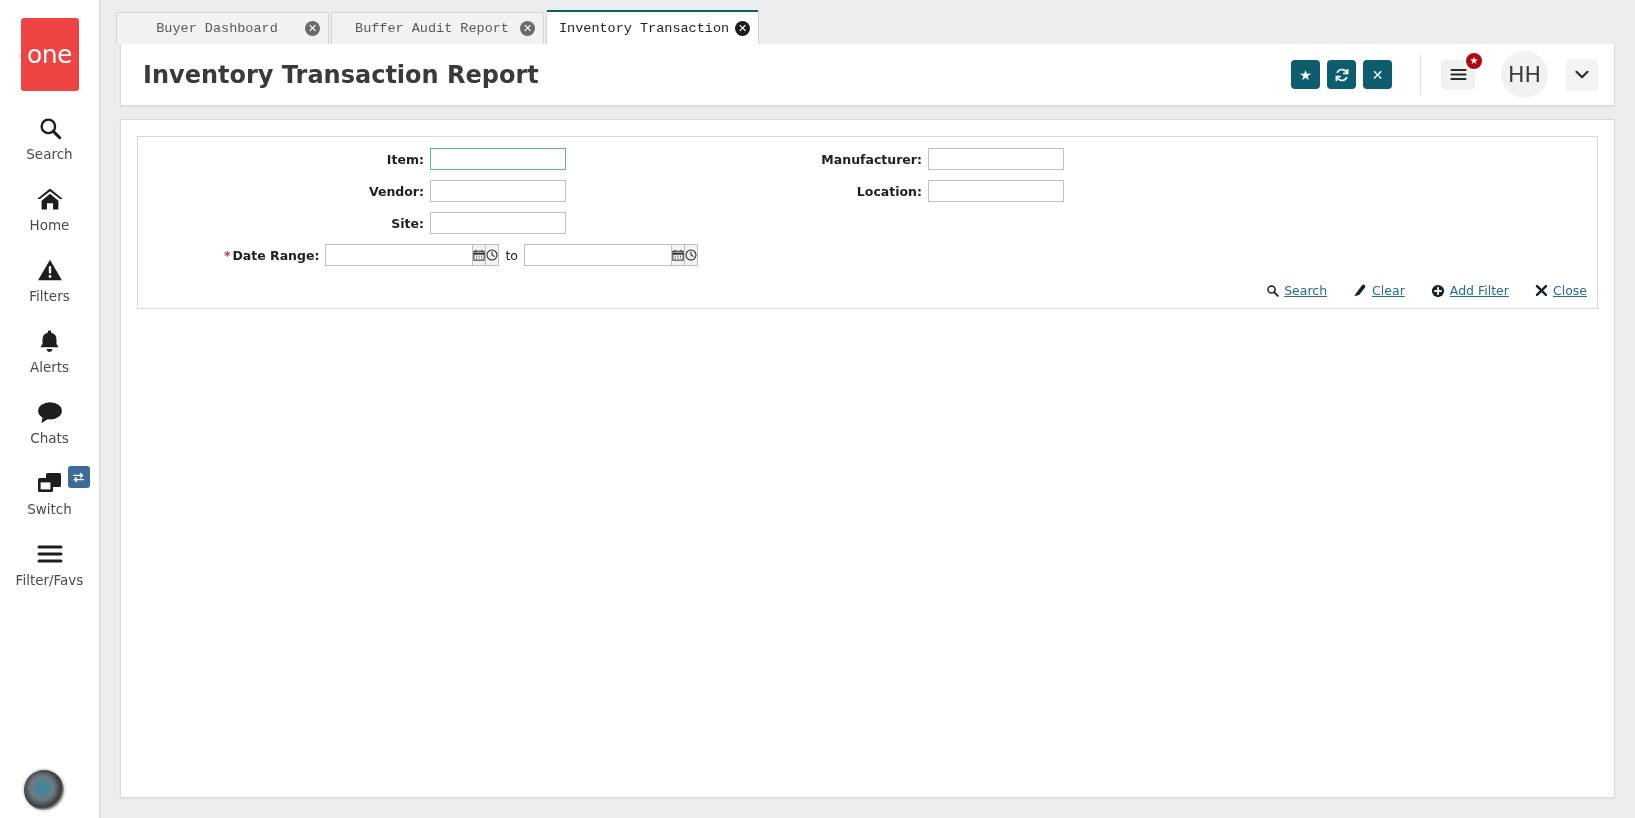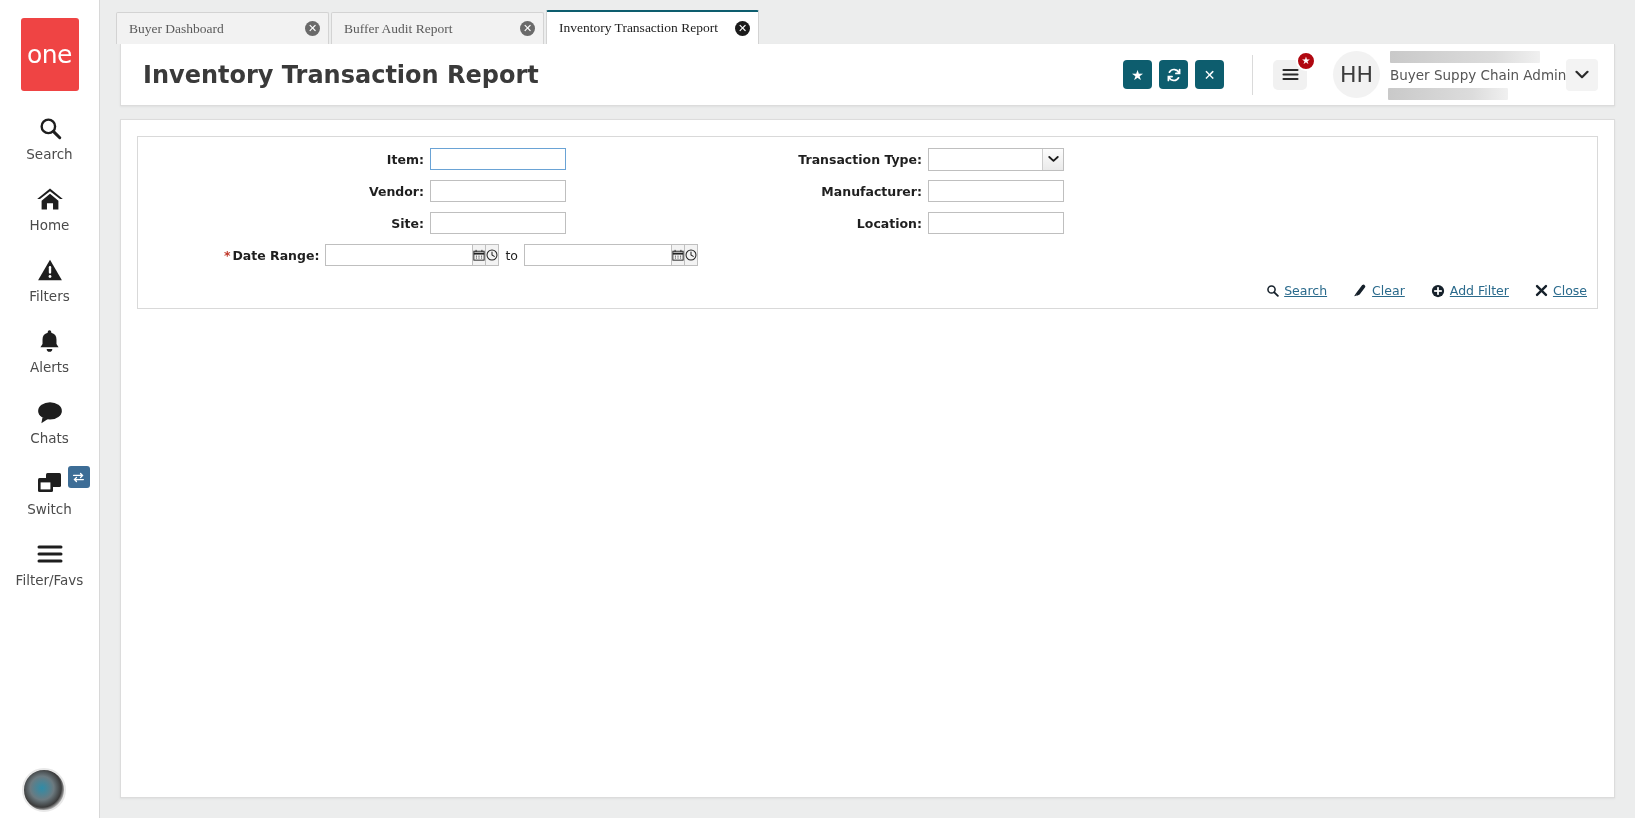--- a/index.html
+++ b/index.html
@@ -114,21 +114,22 @@
     border-top: 2px solid #0d5d6e;
     height: 34px;
     z-index: 2;
   }
   .tab-label {
     flex: 1 1 auto;
     font-size: 13.5px;
     color: #5a5a5a;
     white-space: nowrap;
     overflow: hidden;
-    font-family: Liberation Serif, serif;
+    font-family: Liberation Mono, monospace;
+    text-align: center;
   }
   .tab.active .tab-label { color: #222222; }
   .tab-close {
     width: 15px; height: 15px;
     border-radius: 50%;
     background: #6a6a6a;
     color: #fff;
     font-size: 11px; line-height: 15px;
     text-align: center;
     flex: 0 0 15px;
@@ -515,25 +516,20 @@
             <line x1="1.5" y1="11" x2="15.5" y2="11"></line>
         </svg>
       </span>
       <span id="menu-badge">★</span>
     </div>
 
     <div id="avatar-circle">
       <span>HH</span>
     </div>
 
-    <div id="user-block">
-      <div class="redact" id="redact-top"></div>
-      <div id="user-role">Buyer Suppy Chain Admin</div>
-      <div class="redact" id="redact-bot"></div>
-    </div>
 
     <div id="user-caret">
       <span>
         <svg width="14" height="9" viewBox="0 0 14 9" fill="none" stroke="#2a2a2a" stroke-width="2.2" stroke-linecap="round" stroke-linejoin="round">
           <path d="M1.5 1.8 L7 7.2 L12.5 1.8"></path>
         </svg>
       </span>
     </div>
   </div>
 
@@ -600,31 +596,20 @@
               <svg width="12" height="12" viewBox="0 0 14 14" fill="none" stroke="#222" stroke-width="1.2">
                 <circle cx="7" cy="7" r="5.8"></circle>
                   <path d="M7 3.6 V7 L9.6 8.6" stroke-linecap="round"></path>
               </svg>
             </span>
           </div>
         </div>
 
         <div class="col" id="col-right">
 
-          <div class="frow">
-            <span class="flabel">Transaction Type:</span>
-            <span class="fselect">
-              <span class="sel-text"></span>
-              <span class="sel-arrow">
-                <svg width="11" height="8" viewBox="0 0 12 8" fill="none" stroke="#1b1b1b" stroke-width="2" stroke-linecap="round" stroke-linejoin="round">
-                  <path d="M1.4 1.8 L6 6 L10.6 1.8"></path>
-                </svg>
-              </span>
-            </span>
-          </div>
 
           <div class="frow">
             <span class="flabel">Manufacturer:</span>
             <input class="finput" type="text" value="" style="">
           </div>
 
           <div class="frow">
             <span class="flabel">Location:</span>
             <input class="finput" type="text" value="" style="">
           </div>

